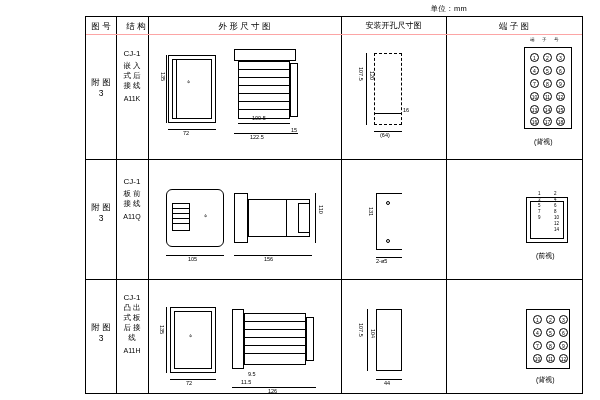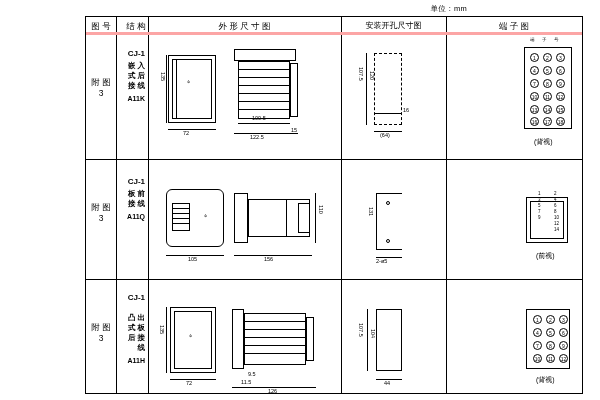--- a/index.html
+++ b/index.html
@@ -20,38 +20,38 @@
 
   
   .tbl{
     position:absolute;left:85px;top:16px;
     width:498px;height:378px;
     border:1px solid #000;
     box-sizing:border-box;
   }
   .hdr{
     position:absolute;left:0;top:0;width:100%;height:18px;
-    border-bottom:3px solid #fca5a5;box-sizing:border-box;
+    border-bottom:1px solid #fca5a5;box-sizing:border-box;
   }
   .vline{position:absolute;top:0;bottom:0;width:0;border-left:1px solid #000;}
   .hline{position:absolute;left:0;right:0;height:0;border-top:1px solid #000;}
 
   .hcell{
     position:absolute;top:0;height:18px;line-height:18px;
     font-size:8.5px;text-align:center;
   }
 
   
   .rowlabel{
     position:absolute;width:26px;text-align:center;
     font-size:8.5px;line-height:11px;
   }
   .struct{
-    position:absolute;width:26px;text-align:right;
-    font-size:7.5px;line-height:10px;font-weight:bold;
+    position:absolute;width:26px;text-align:center;
+    font-size:7.5px;line-height:10px;
   }
   .struct .model{font-size:8px;}
   .struct .code{font-size:7px;}
 
   
   .ln{position:absolute;background:#000;}
   .hl{height:1px;}
   .vl{width:1px;}
   .box{position:absolute;border:1px solid #000;box-sizing:border-box;}
   .boxd{position:absolute;border:1px dashed #000;box-sizing:border-box;}
@@ -200,21 +200,21 @@
     <div class="sm" style="left:452px;top:174px">1</div>
     <div class="sm" style="left:452px;top:180px">3</div>
     <div class="sm" style="left:452px;top:186px">5</div>
     <div class="sm" style="left:452px;top:192px">7</div>
     <div class="sm" style="left:452px;top:198px">9</div>
     <div class="cap" style="left:450px;top:234px">(前视)</div>
 
     <div class="rowlabel" style="left:2px;top:305px">附 图 3</div>
     <div class="struct" style="left:33px;top:276px">
       <div class="model">CJ-1</div>
-      <div style="margin-top:10px">凸 出 式 板 后 接 线</div>
+      <div style="margin-top:0">凸 出 式 板 后 接 线</div>
       <div class="code" style="margin-top:3px">A11H</div>
     </div>
 
     <div class="box" style="left:84px;top:290px;width:46px;height:66px"></div>
     <div class="box" style="left:88px;top:294px;width:38px;height:58px"></div>
     <div class="sm" style="left:103px;top:316px;transform:rotate(-40deg)">⌀</div>
     <div class="ln vl" style="left:80px;top:290px;height:66px"></div>
     <div class="dimv" style="left:73px;top:308px">135</div>
     <div class="ln hl" style="left:84px;top:362px;width:46px"></div>
     <div class="dim" style="left:100px;top:363px">72</div>

